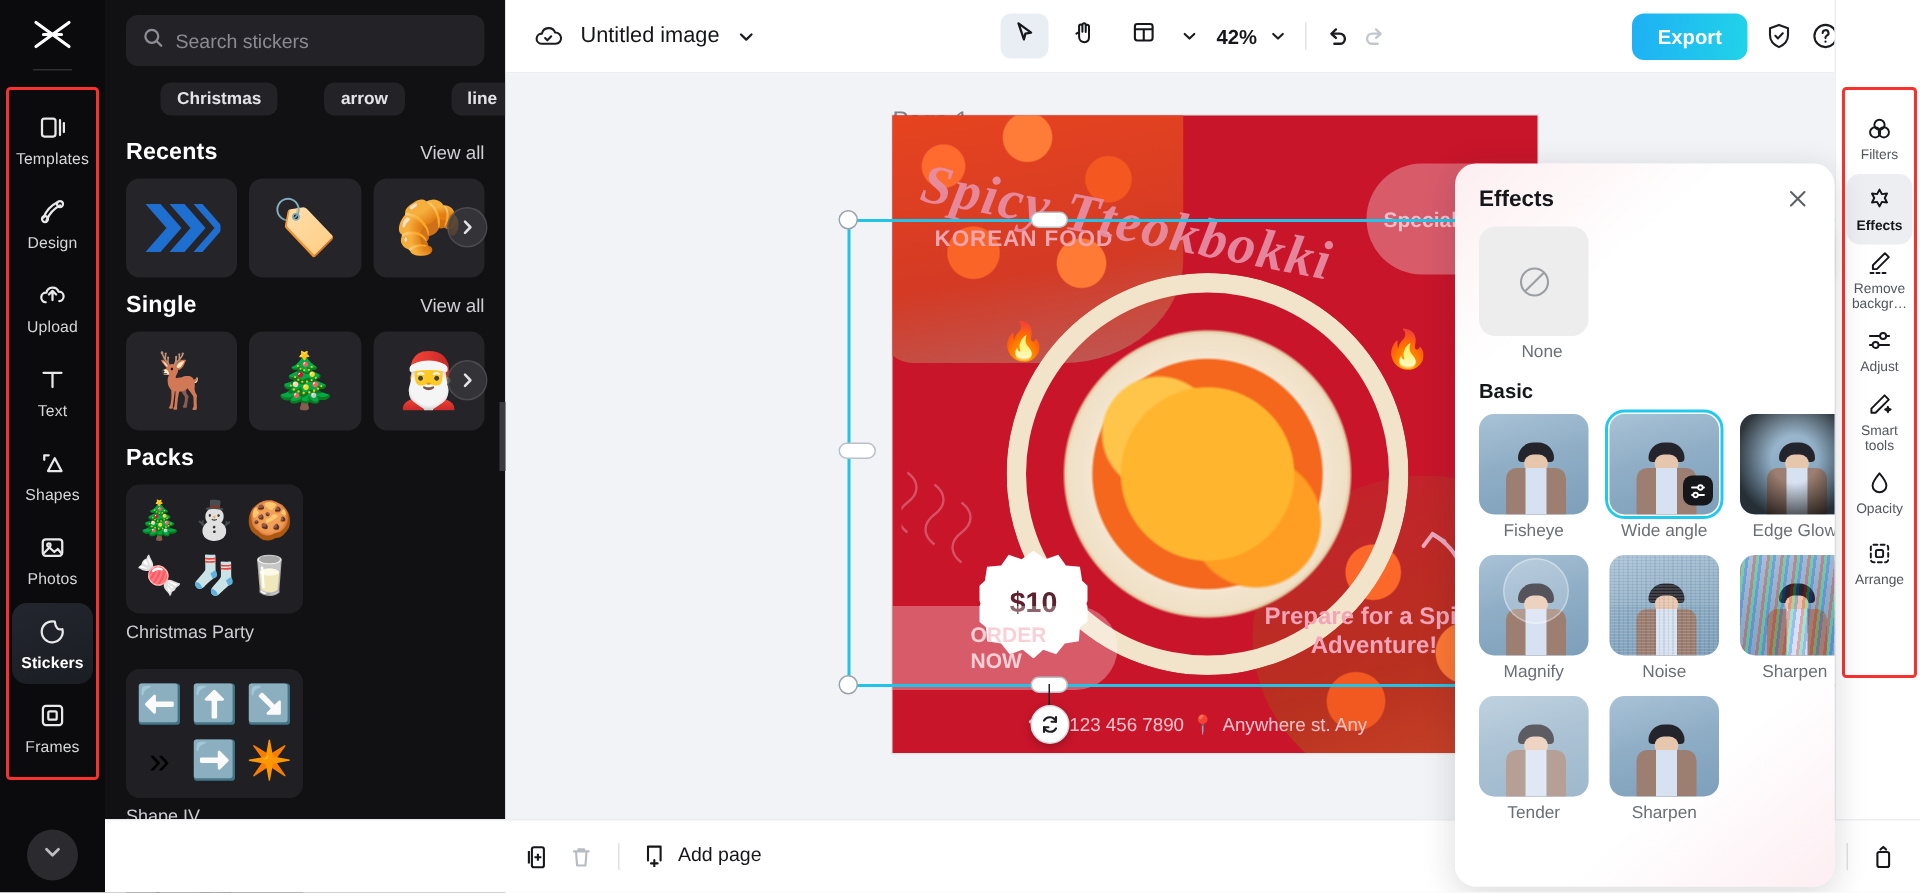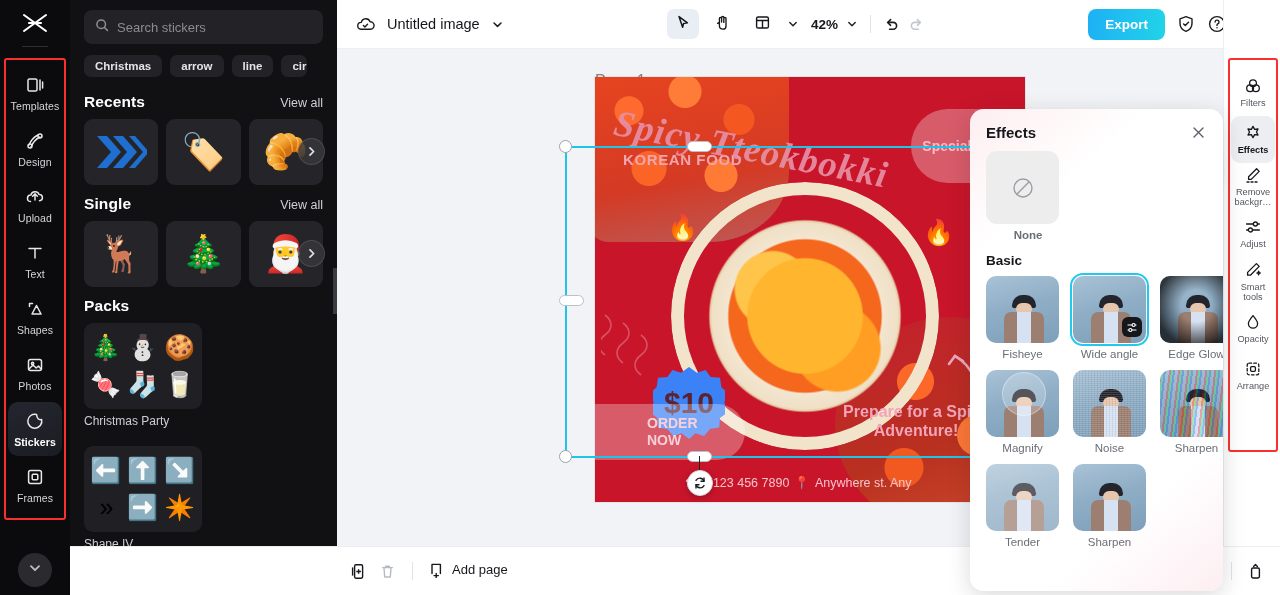--- a/index.html
+++ b/index.html
@@ -55,21 +55,21 @@
   }
   .search-box svg { width:14px; height:14px; color:#8e8e96; flex:0 0 14px; }
   .search-box input {
     background:transparent; border:0; outline:0; color:#d7d7dc; font-size:13px;
     font-family:"Liberation Sans", sans-serif; width:100%;
   }
   .search-box input::placeholder { color:#8b8b93; }
   .chips { display:flex; gap:8px; margin-bottom: 16px; }
   .chip {
     background:#232327; color:#e4e4e8; font-size:11.5px; font-weight:700;
-    border-radius:7px; padding:5px 11px; white-space:nowrap; cursor:pointer;
+    border-radius:7px; padding:5px 11px; white-space:nowrap; cursor:pointer;margin-left:23px;
   }
   .chip.clipped { overflow:hidden; max-width:26px; padding-right:0; }
   .sec-head { display:flex; align-items:baseline; justify-content:space-between; margin: 4px 0 8px; }
   .sec-title { color:#fff; font-size:15.5px; font-weight:800; letter-spacing:.1px; }
   .sec-more { color:#cfcfd5; font-size:12.5px; cursor:pointer; }
   .tile-row { display:flex; gap:8px; position:relative; margin-bottom: 10px; }
   .tile {
     width:76px; height:66px; border-radius:9px; background:#252529;
     display:flex; align-items:center; justify-content:center; overflow:hidden; cursor:pointer;
   }
@@ -176,22 +176,22 @@
   }
   .ab-flame-l { position:absolute; left:72px; top:136px; font-size:25px; }
   .ab-flame-r { position:absolute; left:328px; top:141px; font-size:25px; }
   .ab-badge {
     position:absolute; right:-6px; top:32px; width:120px; height:74px; border-radius:50px;
     background: rgba(255,255,255,.30); color:#f4bfc8; font-size:14px; font-weight:800;
     display:flex; align-items:center; justify-content:center; text-align:center; line-height:1.2;
   }
   .ab-price {
     position:absolute; left:58px; top:290px; width:72px; height:72px; color:#5d2230;
-    background:#3b82f6; display:flex; align-items:center; justify-content:center;
-    font-size:30px; font-weight:800;
+    background:#ffffff; display:flex; align-items:center; justify-content:center;
+    font-size:19px; font-weight:800;
     clip-path: polygon(50% 0%,61% 8%,73% 4%,80% 14%,93% 15%,95% 28%,105% 37%,99% 49%,105% 62%,93% 71%,92% 84%,79% 86%,71% 96%,59% 92%,50% 100%,40% 92%,28% 96%,20% 86%,7% 84%,6% 71%,-5% 62%,1% 49%,-5% 37%,5% 28%,7% 15%,20% 14%,27% 4%,39% 8%);
   }
   .ab-order {
     position:absolute; left:0px; bottom:42px; width:150px; height:56px; border-radius:0 30px 30px 0;
     background: rgba(255,255,255,.30); color:#fad0d7; font-size:14px; font-weight:800;
     display:flex; flex-direction:column; justify-content:center; padding-left:52px; line-height:1.25;
   }
   .ab-cta {
     position:absolute; right:-6px; bottom:62px; width:230px; color:#f2a4b8; font-size:16px;
     font-weight:800; text-align:center; line-height:1.15;
@@ -240,21 +240,21 @@
   
   .fx {
     position:absolute; right:57px; top:60px; width:253px; height:482px;
     background: linear-gradient(140deg,#fdeef0 0%, #fff 22%, #fff 78%, #fdeef2 100%);
     border-radius:14px; box-shadow:0 5px 22px rgba(30,30,40,.17); z-index:30;
     padding: 15px 16px 0 16px; overflow:hidden;
   }
   .fx-head { display:flex; align-items:center; justify-content:space-between; margin-bottom:10px; }
   .fx-title { font-size:15px; font-weight:800; color:#15171b; }
   .fx-close { color:#5b6068; cursor:pointer; display:flex; }
-  .fx-none-wrap { width:84px;font-weight:bold; }
+  .fx-none-wrap { width:84px; }
   .fx-none {
     width:73px; height:73px; border-radius:11px; background:#ededee;
     display:flex; align-items:center; justify-content:center; color:#9b9ea3; cursor:pointer;
   }
   .fx-cap { font-size:11.5px; color:#6a6f76; text-align:center; margin-top:5px; white-space:nowrap; }
   .fx-sub { font-size:13.5px; font-weight:800; color:#15171b; margin:12px 0 8px; }
   .fx-grid { display:grid; grid-template-columns:repeat(3,73px); gap:10px 14px; }
   .fx-item { width:73px; cursor:pointer; }
   .fx-thumb {
     width:73px; height:67px; border-radius:10px; position:relative; overflow:hidden;

